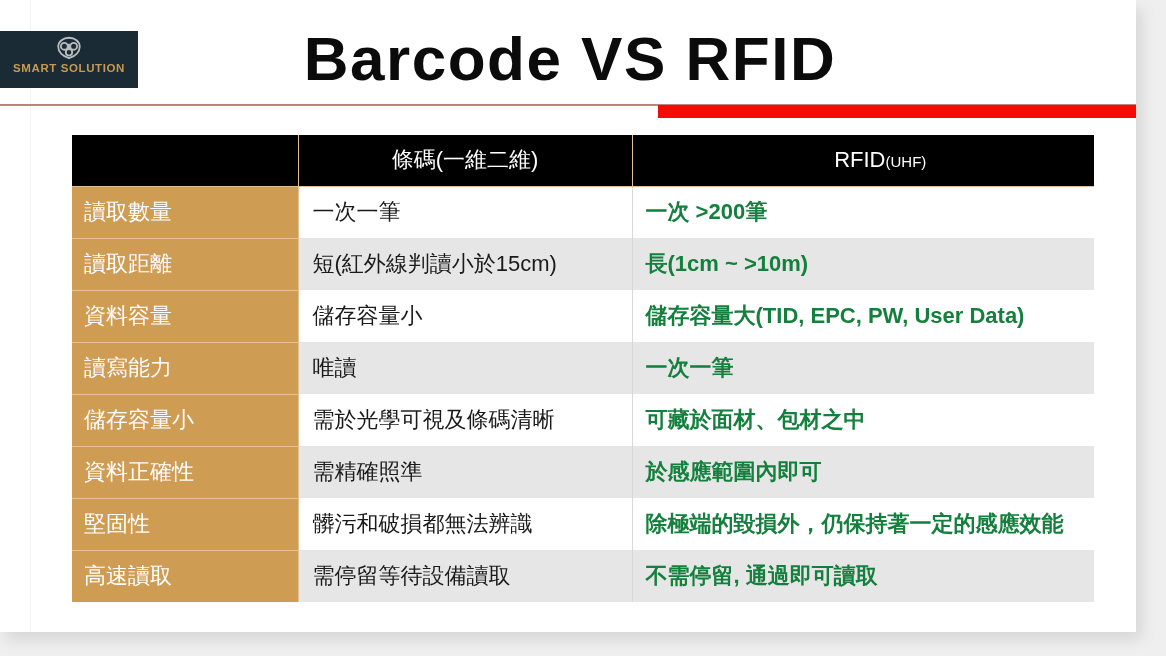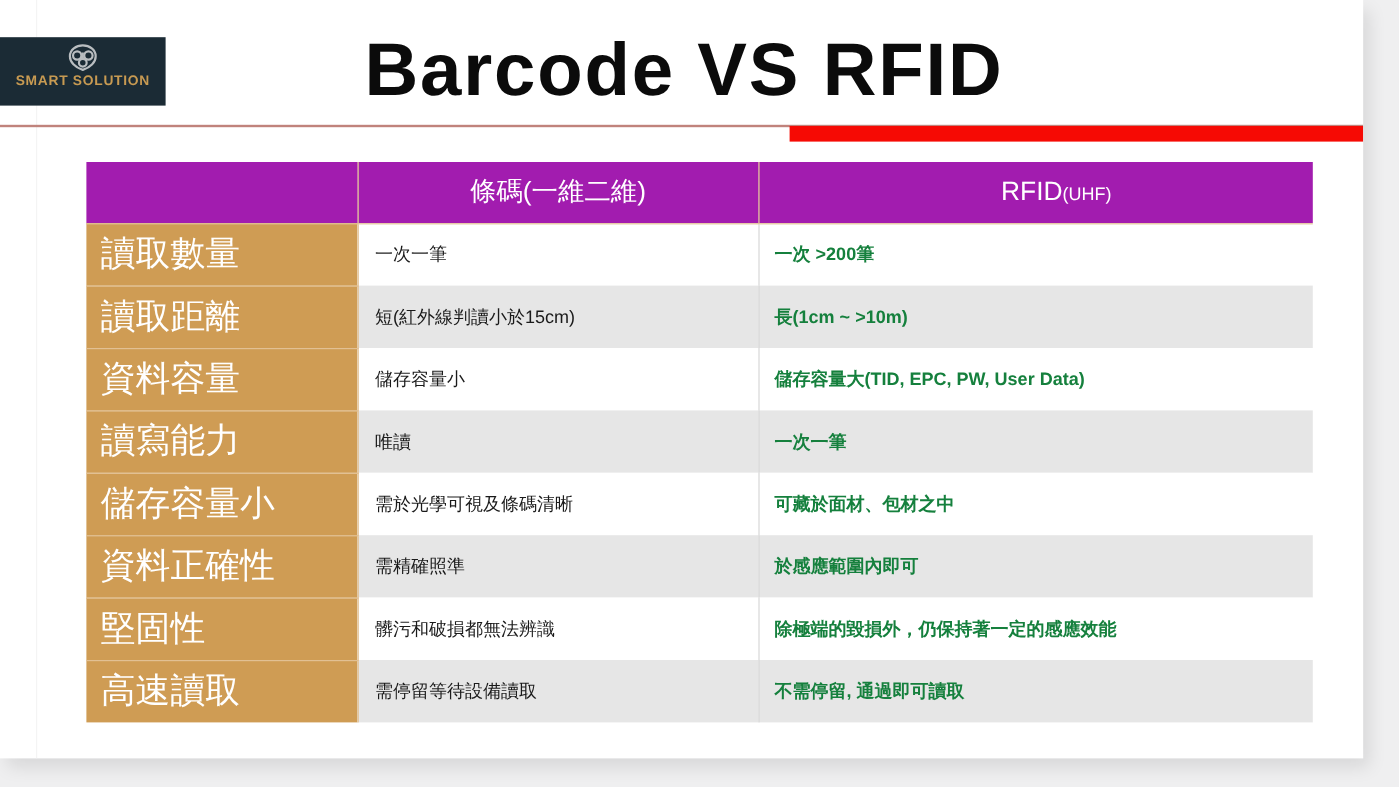--- a/index.html
+++ b/index.html
@@ -114,49 +114,49 @@
 
   #table th, #table td {
     padding: 0;
     vertical-align: middle;
     height: 52px;
     box-sizing: border-box;
   }
 
   
   #table thead th {
-    background: #a21caf;
+    background: #000000;
     color: #ffffff;
     height: 51px;
     font-size: 22px;
     font-weight: normal;
     text-align: center;
     border-right: 1px solid #e2c093;
     border-bottom: 1px solid #e2c093;
   }
   #table thead th:last-child { border-right: none; padding-left: 34px; }
   #table thead th .sub {
     font-size: 15px;
   }
 
   
   #table td.label {
     background: #cf9c54;
     color: #ffffff;
-    font-size: 29px;
+    font-size: 22px;
     padding-left: 12px;
     border-bottom: 1px solid #e2c093;
     border-right: 1px solid #e2c093;
     white-space: nowrap;
   }
   #table tbody tr:last-child td.label { border-bottom: none; }
 
   
   #table td.val {
-    font-size: 15px;
+    font-size: 22px;
     padding-left: 14px;
     color: #1a1a1a;
     border-right: 1px solid #d8d8d8;
     white-space: nowrap;
   }
   #table td.val.rfid {
     color: #15803d;
     font-weight: bold;
     border-right: none;
     padding-left: 13px;

